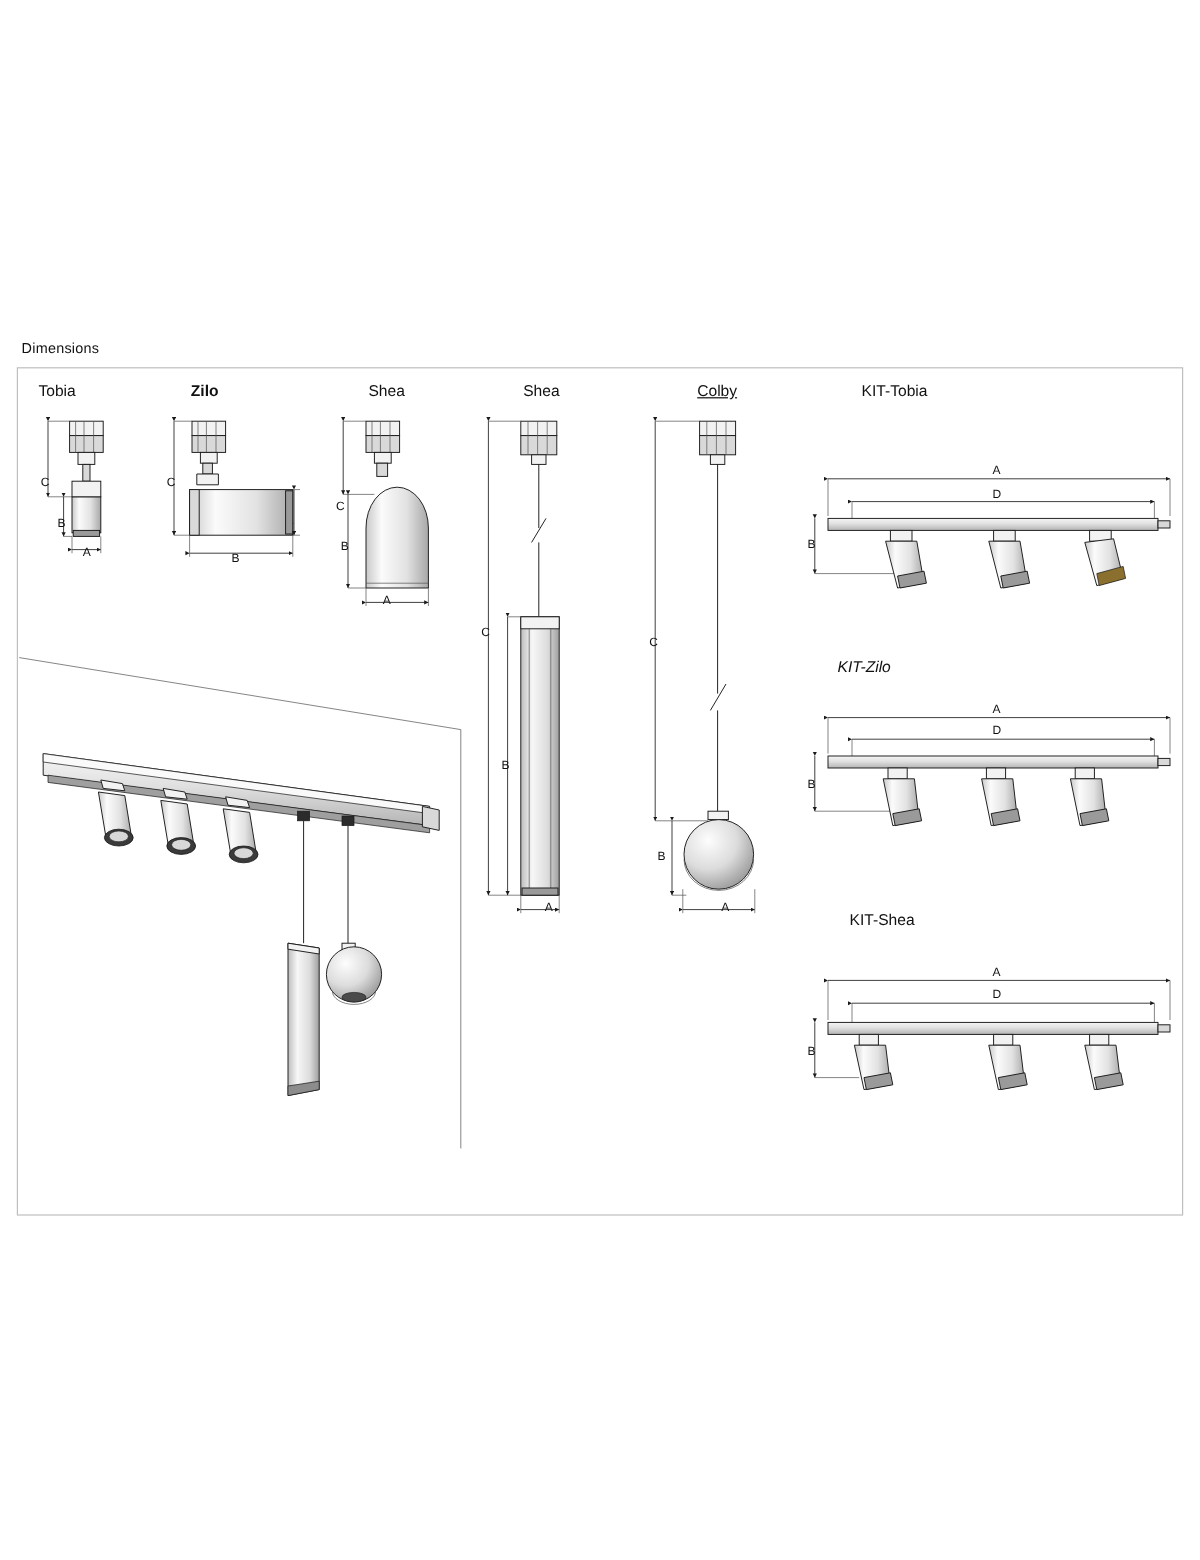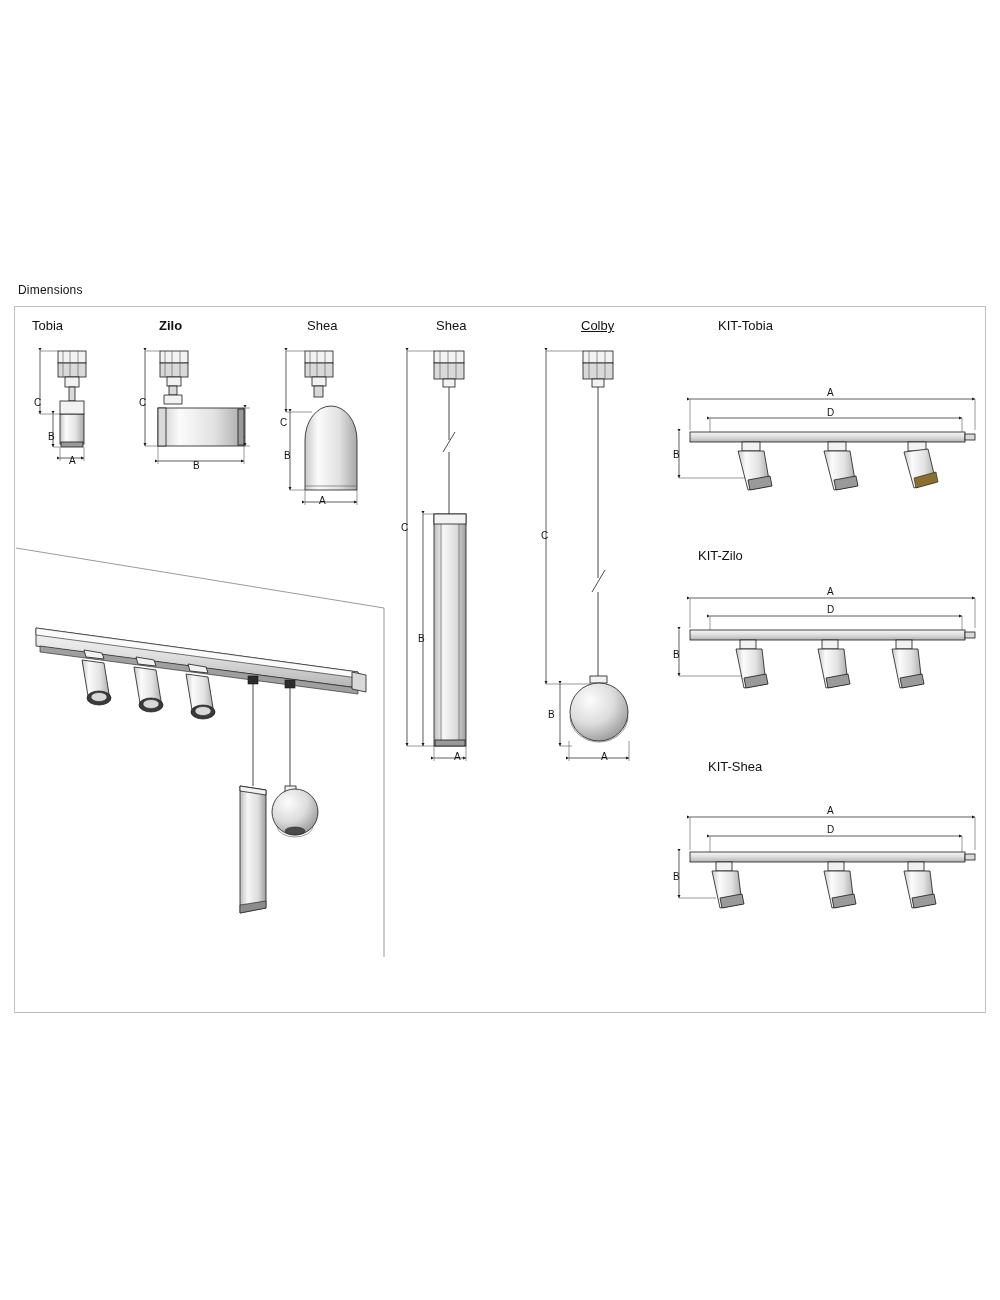--- a/index.html
+++ b/index.html
@@ -79,21 +79,21 @@
 
   <div class="frame"></div>
 
   <div class="label" style="left:32px; top:318px;">Tobia</div>
   <div class="label" style="left:159px; top:318px;font-weight:bold;">Zilo</div>
   <div class="label" style="left:307px; top:318px;">Shea</div>
   <div class="label" style="left:436px; top:318px;">Shea</div>
   <div class="label" style="left:581px; top:318px;text-decoration:underline;">Colby</div>
 
   <div class="label" style="left:698px; top:318px;padding-left:20px;">KIT-Tobia</div>
-  <div class="label" style="left:698px; top:548px;">KIT-Zilo</div>
+  <div class="label" style="left:698px; top:548px;font-style:italic;">KIT-Zilo</div>
   <div class="label" style="left:708px; top:759px;">KIT-Shea</div>
 
   <div class="dim-letter" style="left:33px; top:398px;">C</div>
   <div class="dim-letter" style="left:47px; top:432px;">B</div>
   <div class="dim-letter" style="left:68px; top:456px;">A</div>
 
   <div class="dim-letter" style="left:138px; top:398px;">C</div>
   <div class="dim-letter" style="left:237px; top:430px;">A</div>
   <div class="dim-letter" style="left:192px; top:461px;">B</div>
 

